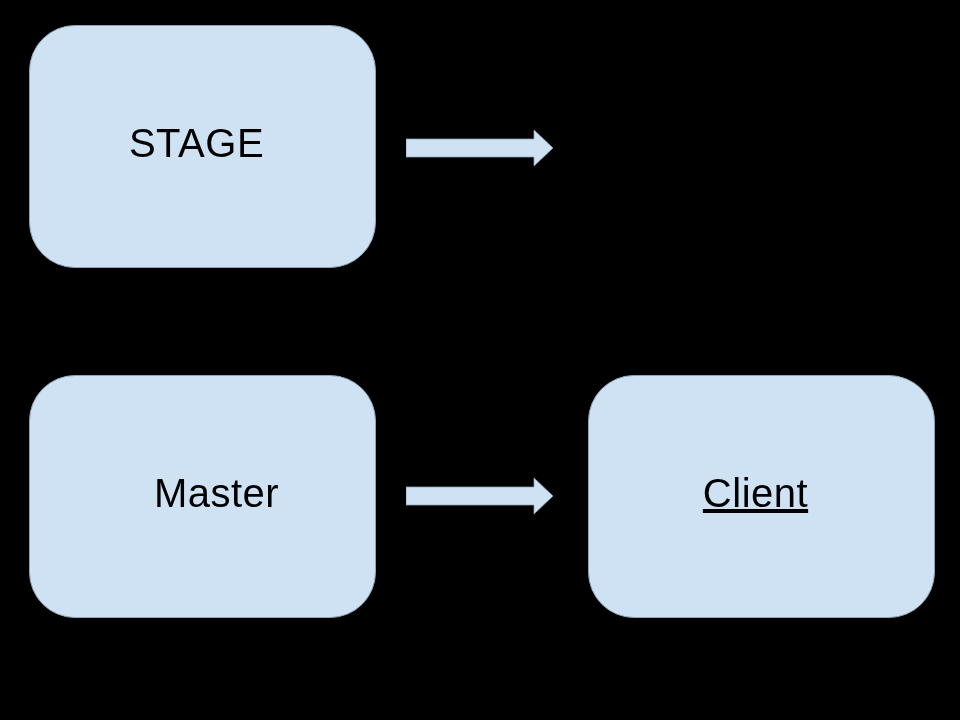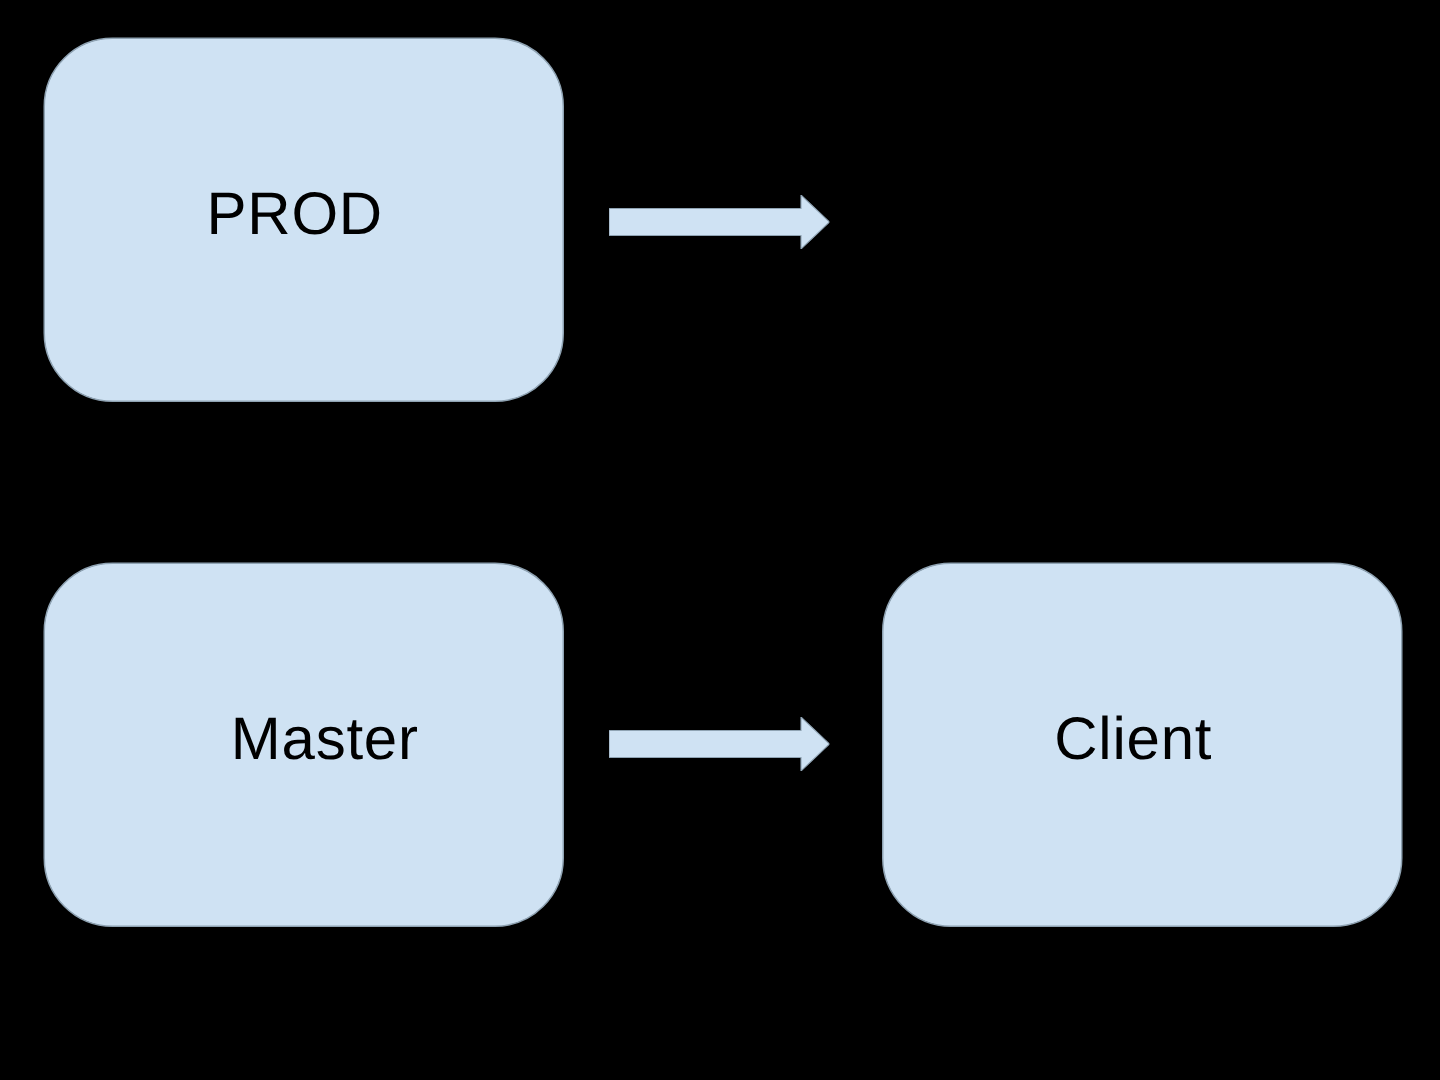--- a/index.html
+++ b/index.html
@@ -34,41 +34,41 @@
   .node .label {
     font-size: 40px;
     line-height: 1;
     color: var(--node-text);
     letter-spacing: 0.5px;
     transform: translate(-6px, -4px);
   }
   .node-stage  { left: 29px;  top: 25px;  }
   .node-prod   { left: 588px; top: 25px;  }
   .node-master { left: 29px;  top: 375px; padding-left: 40px; }
-  .node-client { left: 588px; top: 375px; }
+  .node-client { left: 588px; top: 375px; text-decoration: underline; }
   .arrow {
     position: absolute;
     width: 147px; height: 36px;
     display: block;
   }
   .arrow polygon {
     fill: var(--arrow-fill);
     stroke: var(--node-edge);
     stroke-width: 0.75;
   }
   .arrow-top    { left: 406px; top: 130px; }
   .arrow-bottom { left: 406px; top: 478px; }
 </style>
 </head>
 <body>
 
 <div class="canvas">
 
   <div class="node node-stage">
-    <span class="label">PROD</span>
+    <span class="label">STAGE</span>
   </div>
 
   <svg class="arrow arrow-top" viewBox="0 0 147 36" preserveAspectRatio="none">
     <polygon points="0,9 128,9 128,0 147,18 128,36 128,27 0,27"></polygon>
   </svg>
 
 
   <div class="node node-master">
     <span class="label">Master</span>
   </div>

